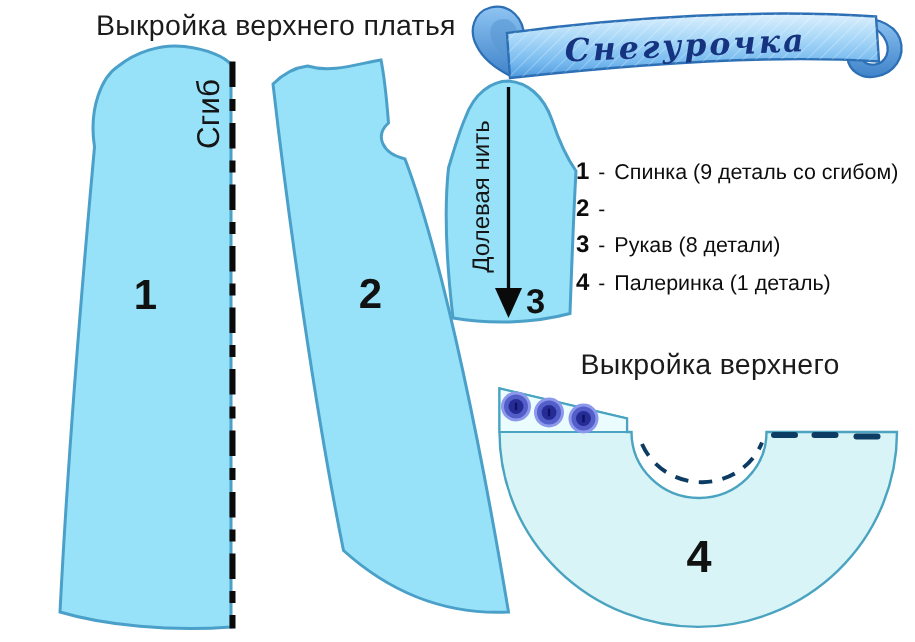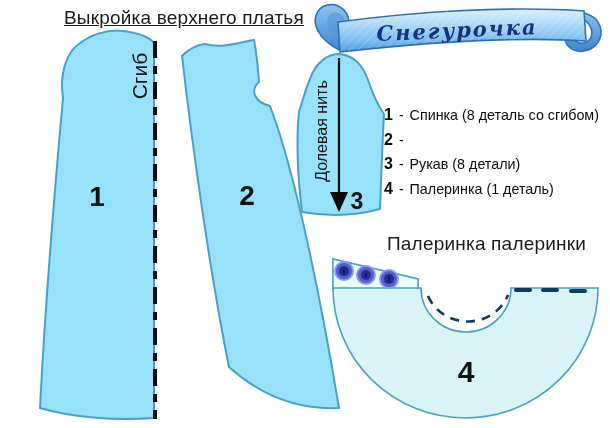--- a/index.html
+++ b/index.html
@@ -101,50 +101,50 @@
         <line x1="366" y1="272.5" x2="366" y2="277.5" stroke="#0e1260" stroke-width="1.6"></line>
       </g>
       <g>
         <circle cx="389" cy="279" r="9" fill="#545ec9" stroke="#8c98ec" stroke-width="2"></circle>
         <circle cx="389" cy="279" r="5" fill="#262c95"></circle>
         <line x1="389" y1="276.5" x2="389" y2="281.5" stroke="#0e1260" stroke-width="1.6"></line>
       </g>
     </g>
   </svg>
 
-  <div class="txt title" style="left:64px;top:7px;text-decoration:underline;">Выкройка верхнего платья</div>
+  <div class="txt title" style="left:64px;top:7px;">Выкройка верхнего платья</div>
 
   <div class="txt banner-text">Снегурочка</div>
 
   <div class="txt rot fold-label">Сгиб</div>
 
   <div class="txt rot grain-label">Долевая нить</div>
 
   <div class="txt ctr piece-num" style="left:97px;top:197px;font-size:28px;">1</div>
   <div class="txt ctr piece-num" style="left:247px;top:196px;font-size:28px;">2</div>
   <div class="txt ctr piece-num" style="left:357px;top:201px;font-size:23px;">3</div>
   <div class="txt ctr piece-num" style="left:466px;top:372px;font-size:30px;">4</div>
 
   <div class="legend">
     <div class="legend-row">
       <span class="legend-num">1</span>
       <span class="legend-dash">-</span>
-      <span class="legend-desc">Спинка (8 деталь со сгибом)</span>
+      <span class="legend-desc">Спинка (9 деталь со сгибом)</span>
     </div>
     <div class="legend-row">
       <span class="legend-num">2</span>
       <span class="legend-dash">-</span>
     </div>
     <div class="legend-row">
       <span class="legend-num">3</span>
       <span class="legend-dash">-</span>
       <span class="legend-desc">Рукав (8 детали)</span>
     </div>
     <div class="legend-row">
       <span class="legend-num">4</span>
       <span class="legend-dash">-</span>
       <span class="legend-desc">Палеринка (1 деталь)</span>
     </div>
   </div>
 
-  <div class="txt title" style="left:387px;top:233px;">Палеринка палеринки</div>
+  <div class="txt title" style="left:387px;top:233px;">Выкройка верхнего</div>
 
 </div>
 
 </body></html>

